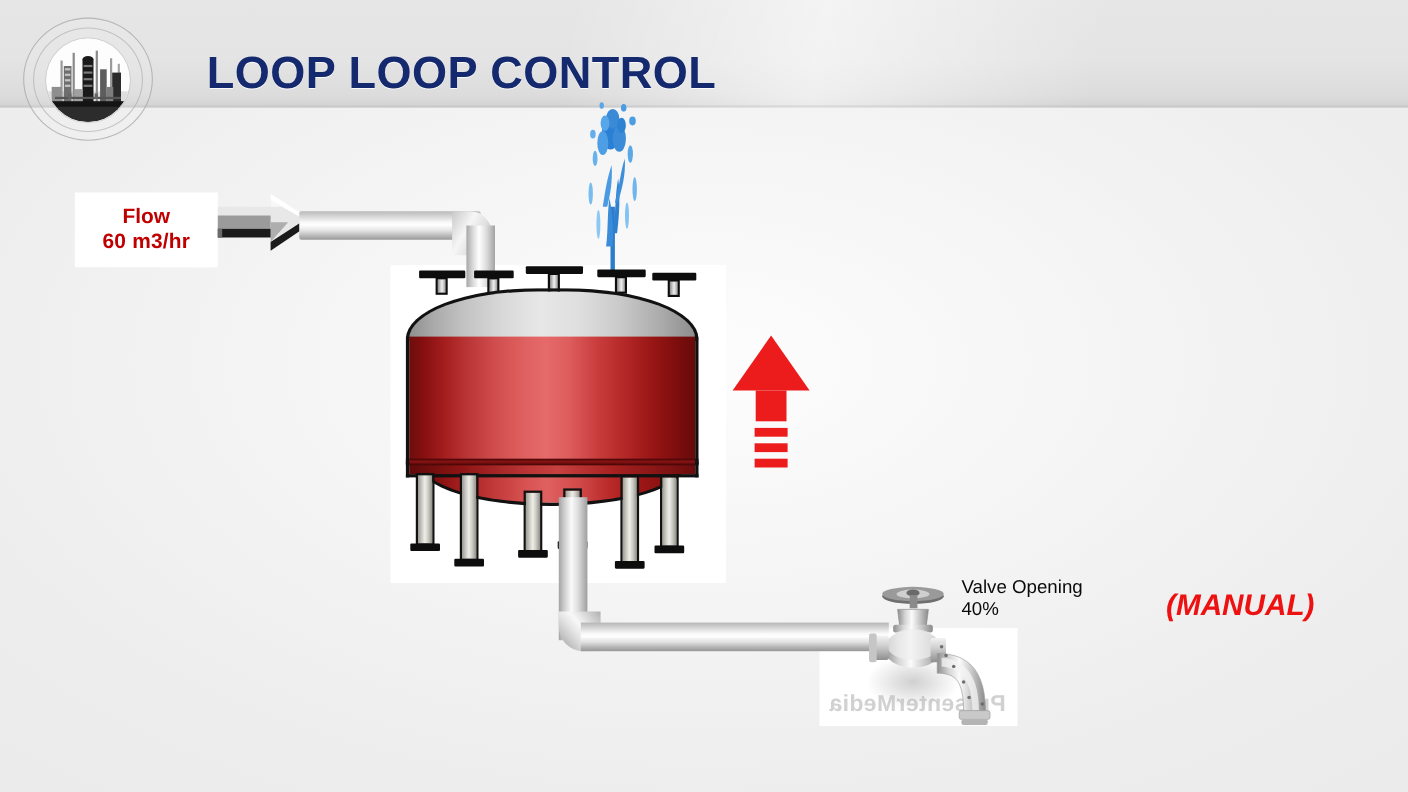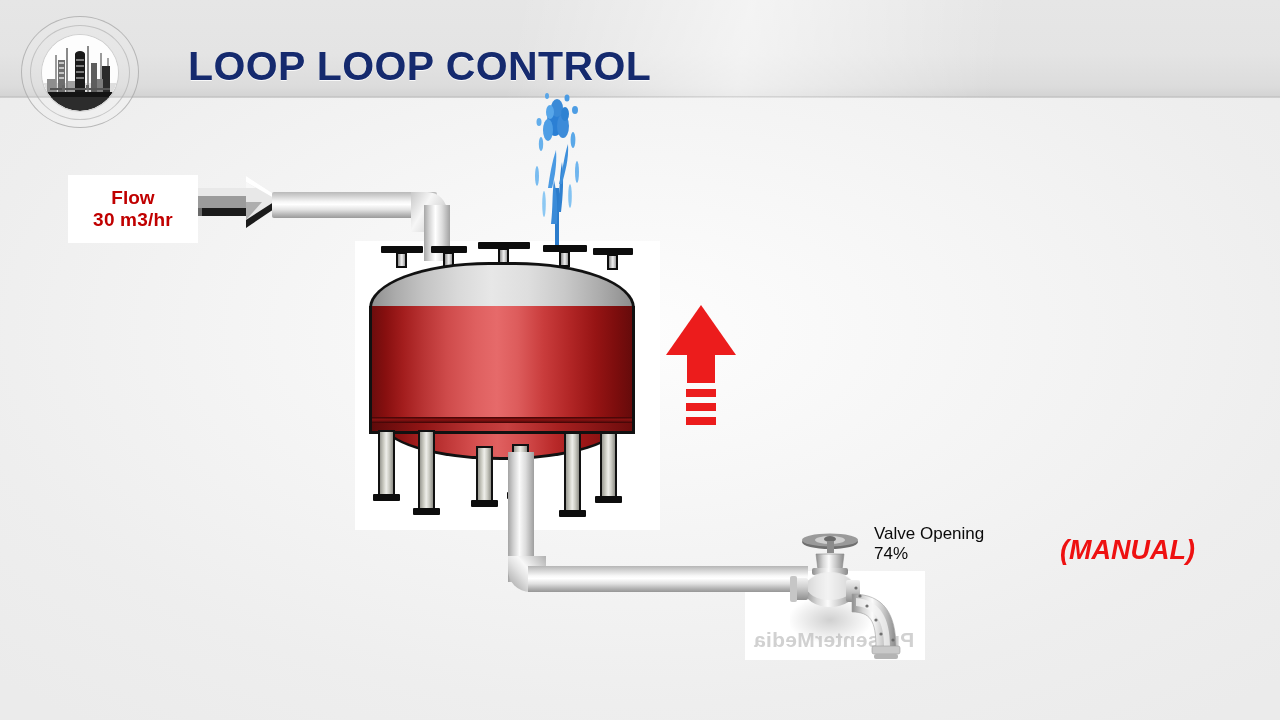--- a/index.html
+++ b/index.html
@@ -256,21 +256,21 @@
   </div>
 
   <div id="page-title">LOOP LOOP CONTROL</div>
 
   <div class="photo-plate" id="flow-plate"></div>
   <div class="photo-plate" id="tank-plate"></div>
   <div class="photo-plate" id="valve-plate"></div>
 
   <div id="flow-label">
     <div class="l1">Flow</div>
-    <div class="l2">30 m3/hr</div>
+    <div class="l2">60 m3/hr</div>
   </div>
 
   <div id="flow-arrow">
     <svg width="86" height="72" viewBox="0 0 86 72">
 
       <polygon points="2,16 50,16 50,4 84,26 50,48 50,36 2,36" fill="#e8e8e8"></polygon>
 
       <polygon points="2,16 50,16 50,10 60,16 2,16" fill="#f8f8f8"></polygon>
 
       <polygon points="2,24 50,24 50,36 2,36" fill="#9b9b9b"></polygon>
@@ -435,18 +435,18 @@
       <circle cx="70" cy="68" r="1.6" fill="#707070"></circle>
       <circle cx="77" cy="78" r="1.6" fill="#707070"></circle>
       <circle cx="86" cy="92" r="1.6" fill="#707070"></circle>
       <circle cx="91" cy="106" r="1.6" fill="#707070"></circle>
       <circle cx="103" cy="112" r="1.6" fill="#6a6a6a"></circle>
     </svg>
   </div>
 
   <div id="valve-label">
     <div>Valve Opening</div>
-    <div>74%</div>
+    <div>40%</div>
   </div>
 
   <div id="manual-label">(MANUAL)</div>
 
 </div>
 
 </body></html>

